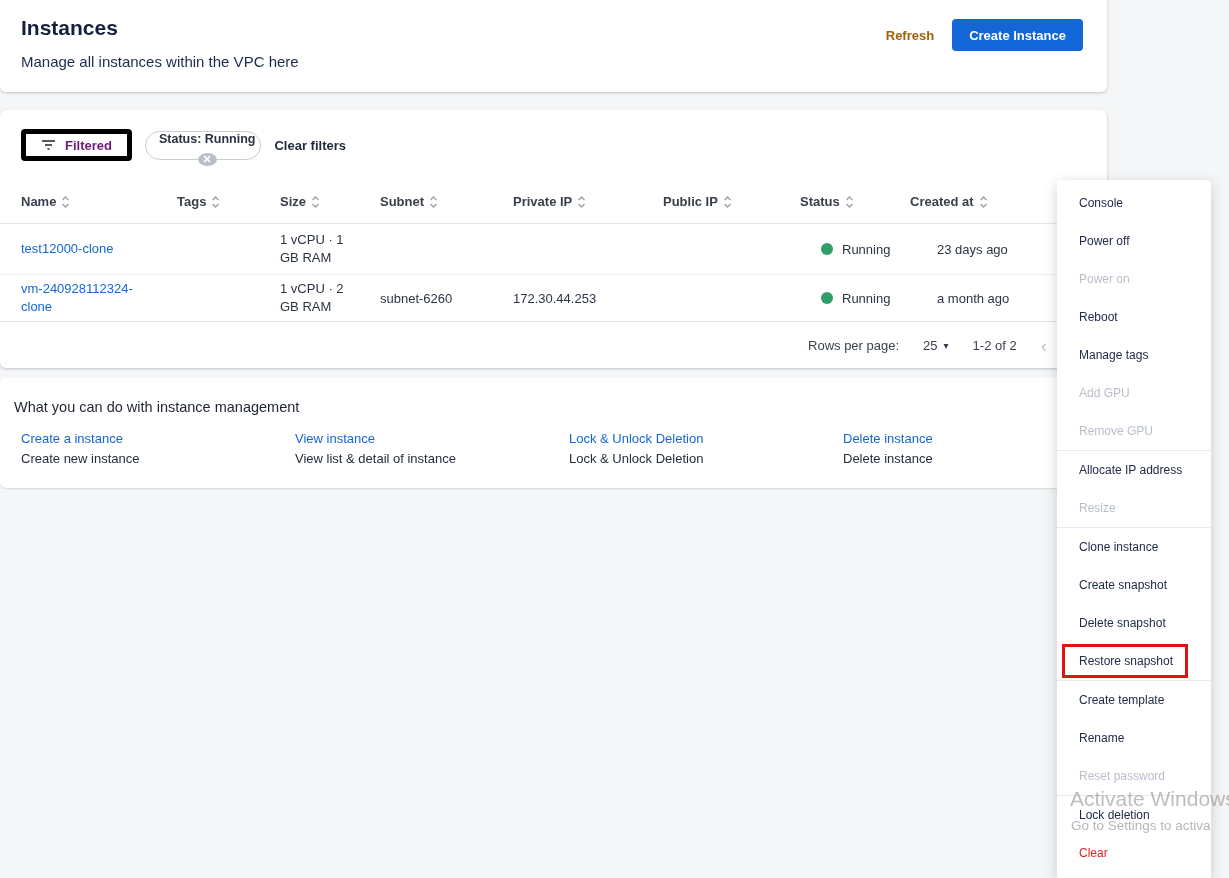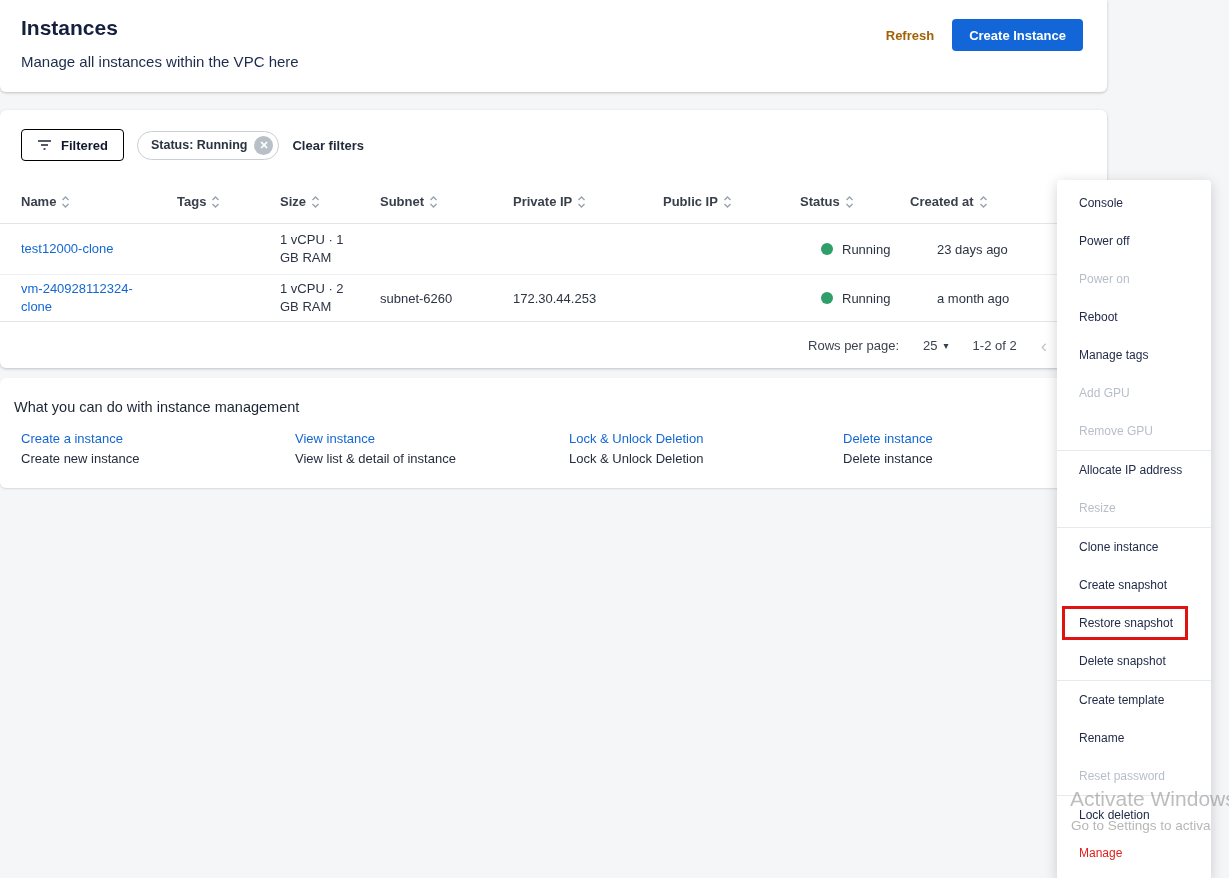--- a/index.html
+++ b/index.html
@@ -22,27 +22,27 @@
   .header-actions { position:absolute; right:24px; top:19px; display:flex; align-items:center; gap:18px; }
   .refresh-btn { font-size:13px; font-weight:bold; color:#a16207; background:none; border:none; cursor:pointer; font-family:Liberation Sans, sans-serif; }
   .create-btn {
     height:32px; padding:0 17px; background:#1266d8; color:#fff; font-size:13px; font-weight:bold;
     border:none; border-radius:4px; cursor:pointer; font-family:inherit;
   }
   
   .card-table { top:110px; height:258px; }
   .filter-row { position:absolute; left:21px; top:19px; display:flex; align-items:center; gap:13px; }
   .btn-filtered {
-    height:32px; padding:0 15px; background:#fff; border:1px solid #000000; border-radius:4px;
-    display:inline-flex; align-items:center; gap:9px; font-size:13px; font-weight:bold; color:#0f172a;
+    height:32px; padding:0 15px; background:#fff; border:5px solid #000000; border-radius:4px;
+    display:inline-flex; align-items:center; gap:9px; font-size:13px; font-weight:bold; color:#701a75;
     cursor:pointer; font-family:inherit;
   }
   .chip {
     height:29px; padding:0 5px 0 13px; border:1px solid #c9ced4; border-radius:15px;
-    display:inline-flex; align-items:center; gap:7px; font-size:12.5px; font-weight:bold; color:#2a3342;
+    display:inline-flex; align-items:center; gap:7px; font-size:12.5px; font-weight:bold; color:#2a3342;flex-direction:column;
   }
   .chip-x {
     width:19px; height:19px; border-radius:50%; background:#b9bfc7; color:#fff; font-size:11px;
     display:flex; align-items:center; justify-content:center; cursor:pointer;
   }
   .clear-filters { font-size:13px; font-weight:bold; color:#222b3a; cursor:pointer; }
   .thead, .trow {
     position:absolute; left:0; width:1107px; padding-left:21px;
     display:grid; grid-template-columns:156px 103px 100px 133px 150px 137px 110px 1fr;
     align-items:center;
@@ -273,28 +273,28 @@
   <div class="menu-item">Reboot</div>
   <div class="menu-item">Manage tags</div>
   <div class="menu-item disabled">Add GPU</div>
   <div class="menu-item disabled">Remove GPU</div>
   <div class="menu-divider"></div>
   <div class="menu-item">Allocate IP address</div>
   <div class="menu-item disabled">Resize</div>
   <div class="menu-divider"></div>
   <div class="menu-item">Clone instance</div>
   <div class="menu-item">Create snapshot</div>
+  <div class="menu-item">Delete snapshot</div>
   <div class="menu-item">
     <span>Restore snapshot</span>
     <span class="highlight-box"></span>
   </div>
-  <div class="menu-item">Delete snapshot</div>
   <div class="menu-divider"></div>
   <div class="menu-item">Create template</div>
   <div class="menu-item">Rename</div>
   <div class="menu-item disabled">Reset password</div>
   <div class="menu-divider"></div>
   <div class="menu-item">Lock deletion</div>
-  <div class="menu-item danger">Manage</div>
+  <div class="menu-item danger">Clear</div>
 </div>
 
 <div class="wm1">Activate Windows</div>
 <div class="wm2">Go to Settings to activa</div>
 
 </body></html>

